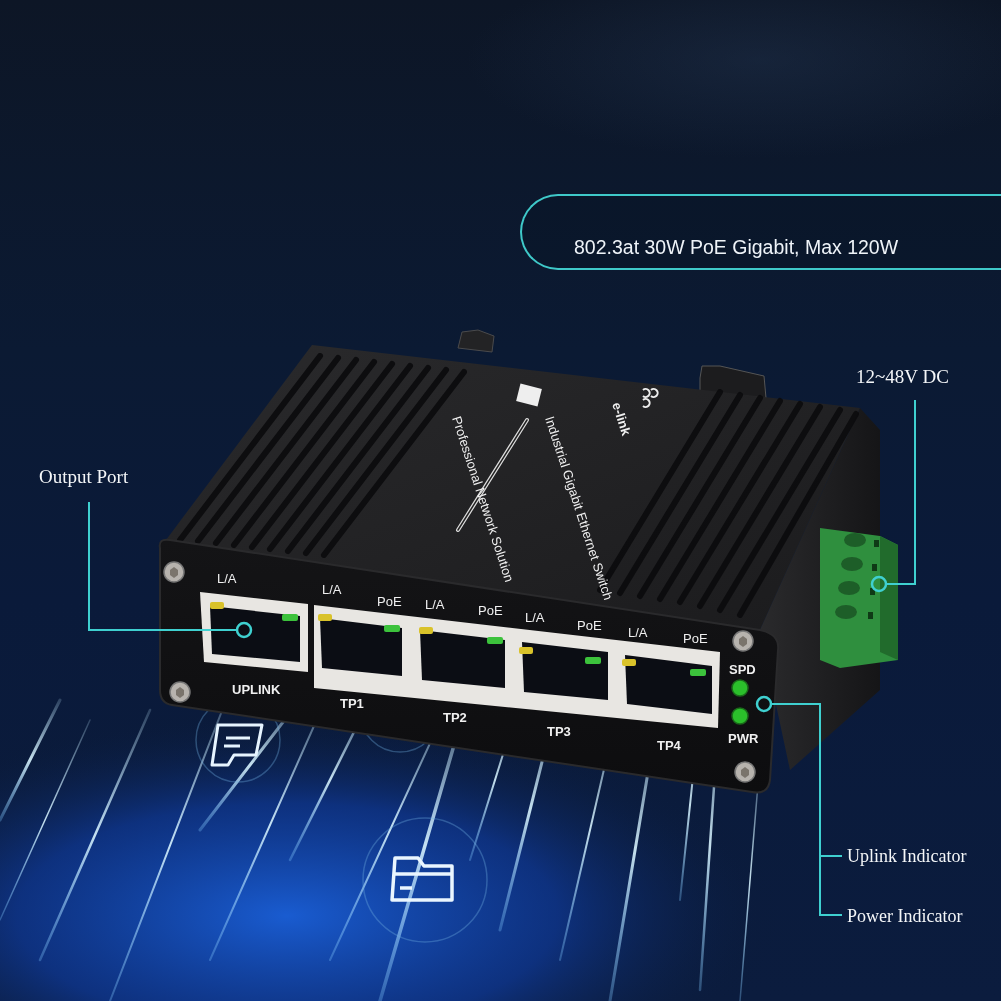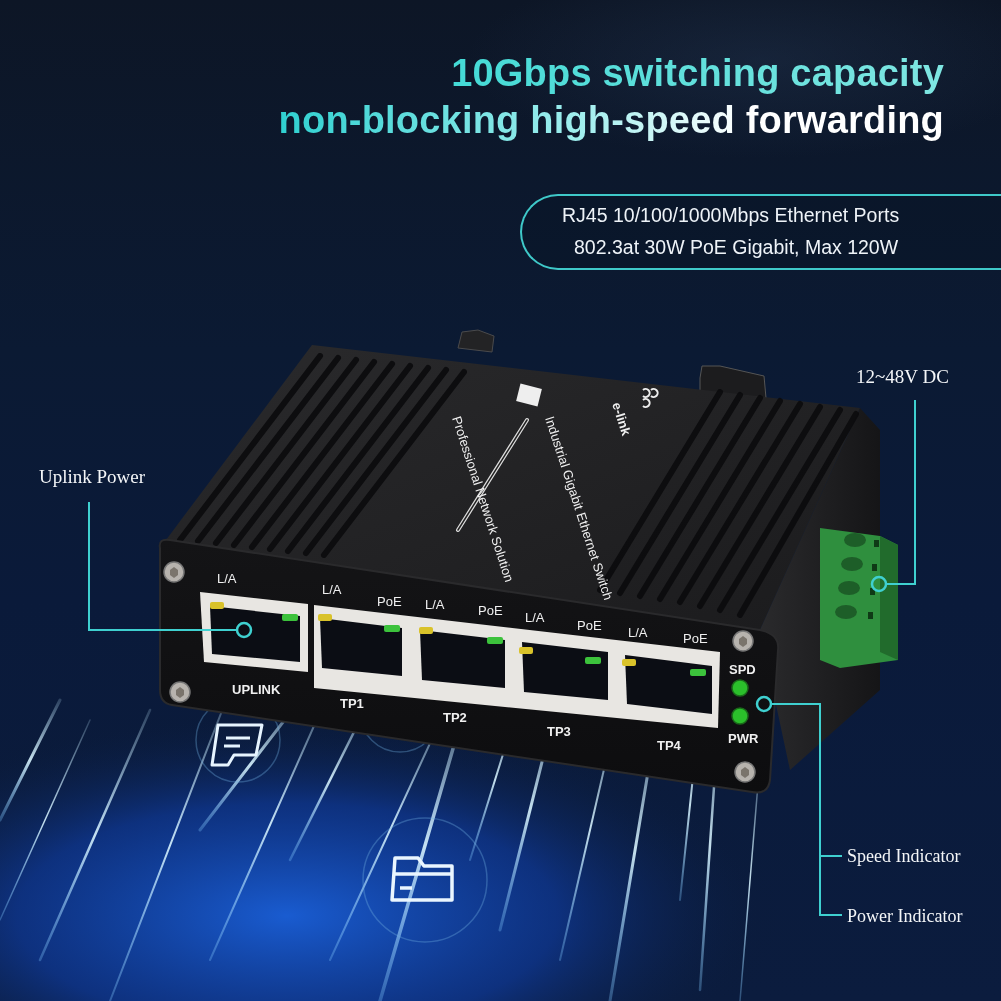--- a/index.html
+++ b/index.html
@@ -74,27 +74,22 @@
       <path d="M385 722 L395 708 L402 716 L408 710 L417 722 Z" fill="#8fa0a8"></path>
     </g>
     <g>
       <circle cx="425" cy="880" r="62" fill="none" stroke="#6fb0e0" stroke-opacity="0.35" stroke-width="1.5"></circle>
       <path d="M395 858 L418 858 L424 866 L452 866 L452 900 L392 900 Z" fill="none" stroke="#eaf6ff" stroke-width="3.5" stroke-linejoin="round"></path>
       <line x1="395" y1="874" x2="452" y2="874" stroke="#eaf6ff" stroke-width="3.5"></line>
       <line x1="400" y1="888" x2="412" y2="888" stroke="#eaf6ff" stroke-width="3.5"></line>
     </g>
   </svg>
 
-  <div class="headline">
-    <div class="l1">10Gbps switching capacity</div>
-    <div class="l2">non-blocking high-speed forwarding</div>
-  </div>
 
   <div class="spec-pill">
-    <div class="row r1">RJ45 10/100/1000Mbps Ethernet Ports</div>
     <div class="row r2">802.3at 30W PoE Gigabit, Max 120W</div>
   </div>
 
   <svg class="device" viewBox="0 0 1001 1001">
     <defs>
       <linearGradient id="topg" x1="0" y1="0" x2="1" y2="1">
         <stop offset="0" stop-color="#2a2a2c"></stop>
         <stop offset="1" stop-color="#1b1b1d"></stop>
       </linearGradient>
       <linearGradient id="sideg" x1="0" y1="0" x2="1" y2="0">
@@ -235,18 +230,18 @@
       <polyline class="leader" points="915,400 915,584 886,584"></polyline>
       <circle class="leader-dot" cx="879" cy="584" r="7"></circle>
     </g>
     <g>
       <polyline class="leader" points="771,704 820,704 820,915 842,915"></polyline>
       <line class="leader" x1="820" y1="856" x2="842" y2="856"></line>
       <circle class="leader-dot" cx="764" cy="704" r="7"></circle>
     </g>
   </svg>
 
-  <div class="callout-text" style="left:39px;top:466px;">Uplink Power</div>
+  <div class="callout-text" style="left:39px;top:466px;">Output Port</div>
   <div class="callout-text" style="left:856px;top:366px;font-size:19px;">12~48V DC</div>
-  <div class="callout-text" style="left:847px;top:846px;font-size:18px;">Speed Indicator</div>
+  <div class="callout-text" style="left:847px;top:846px;font-size:18px;">Uplink Indicator</div>
   <div class="callout-text" style="left:847px;top:906px;font-size:18px;">Power Indicator</div>
 
 </div>
 
 </body></html>

